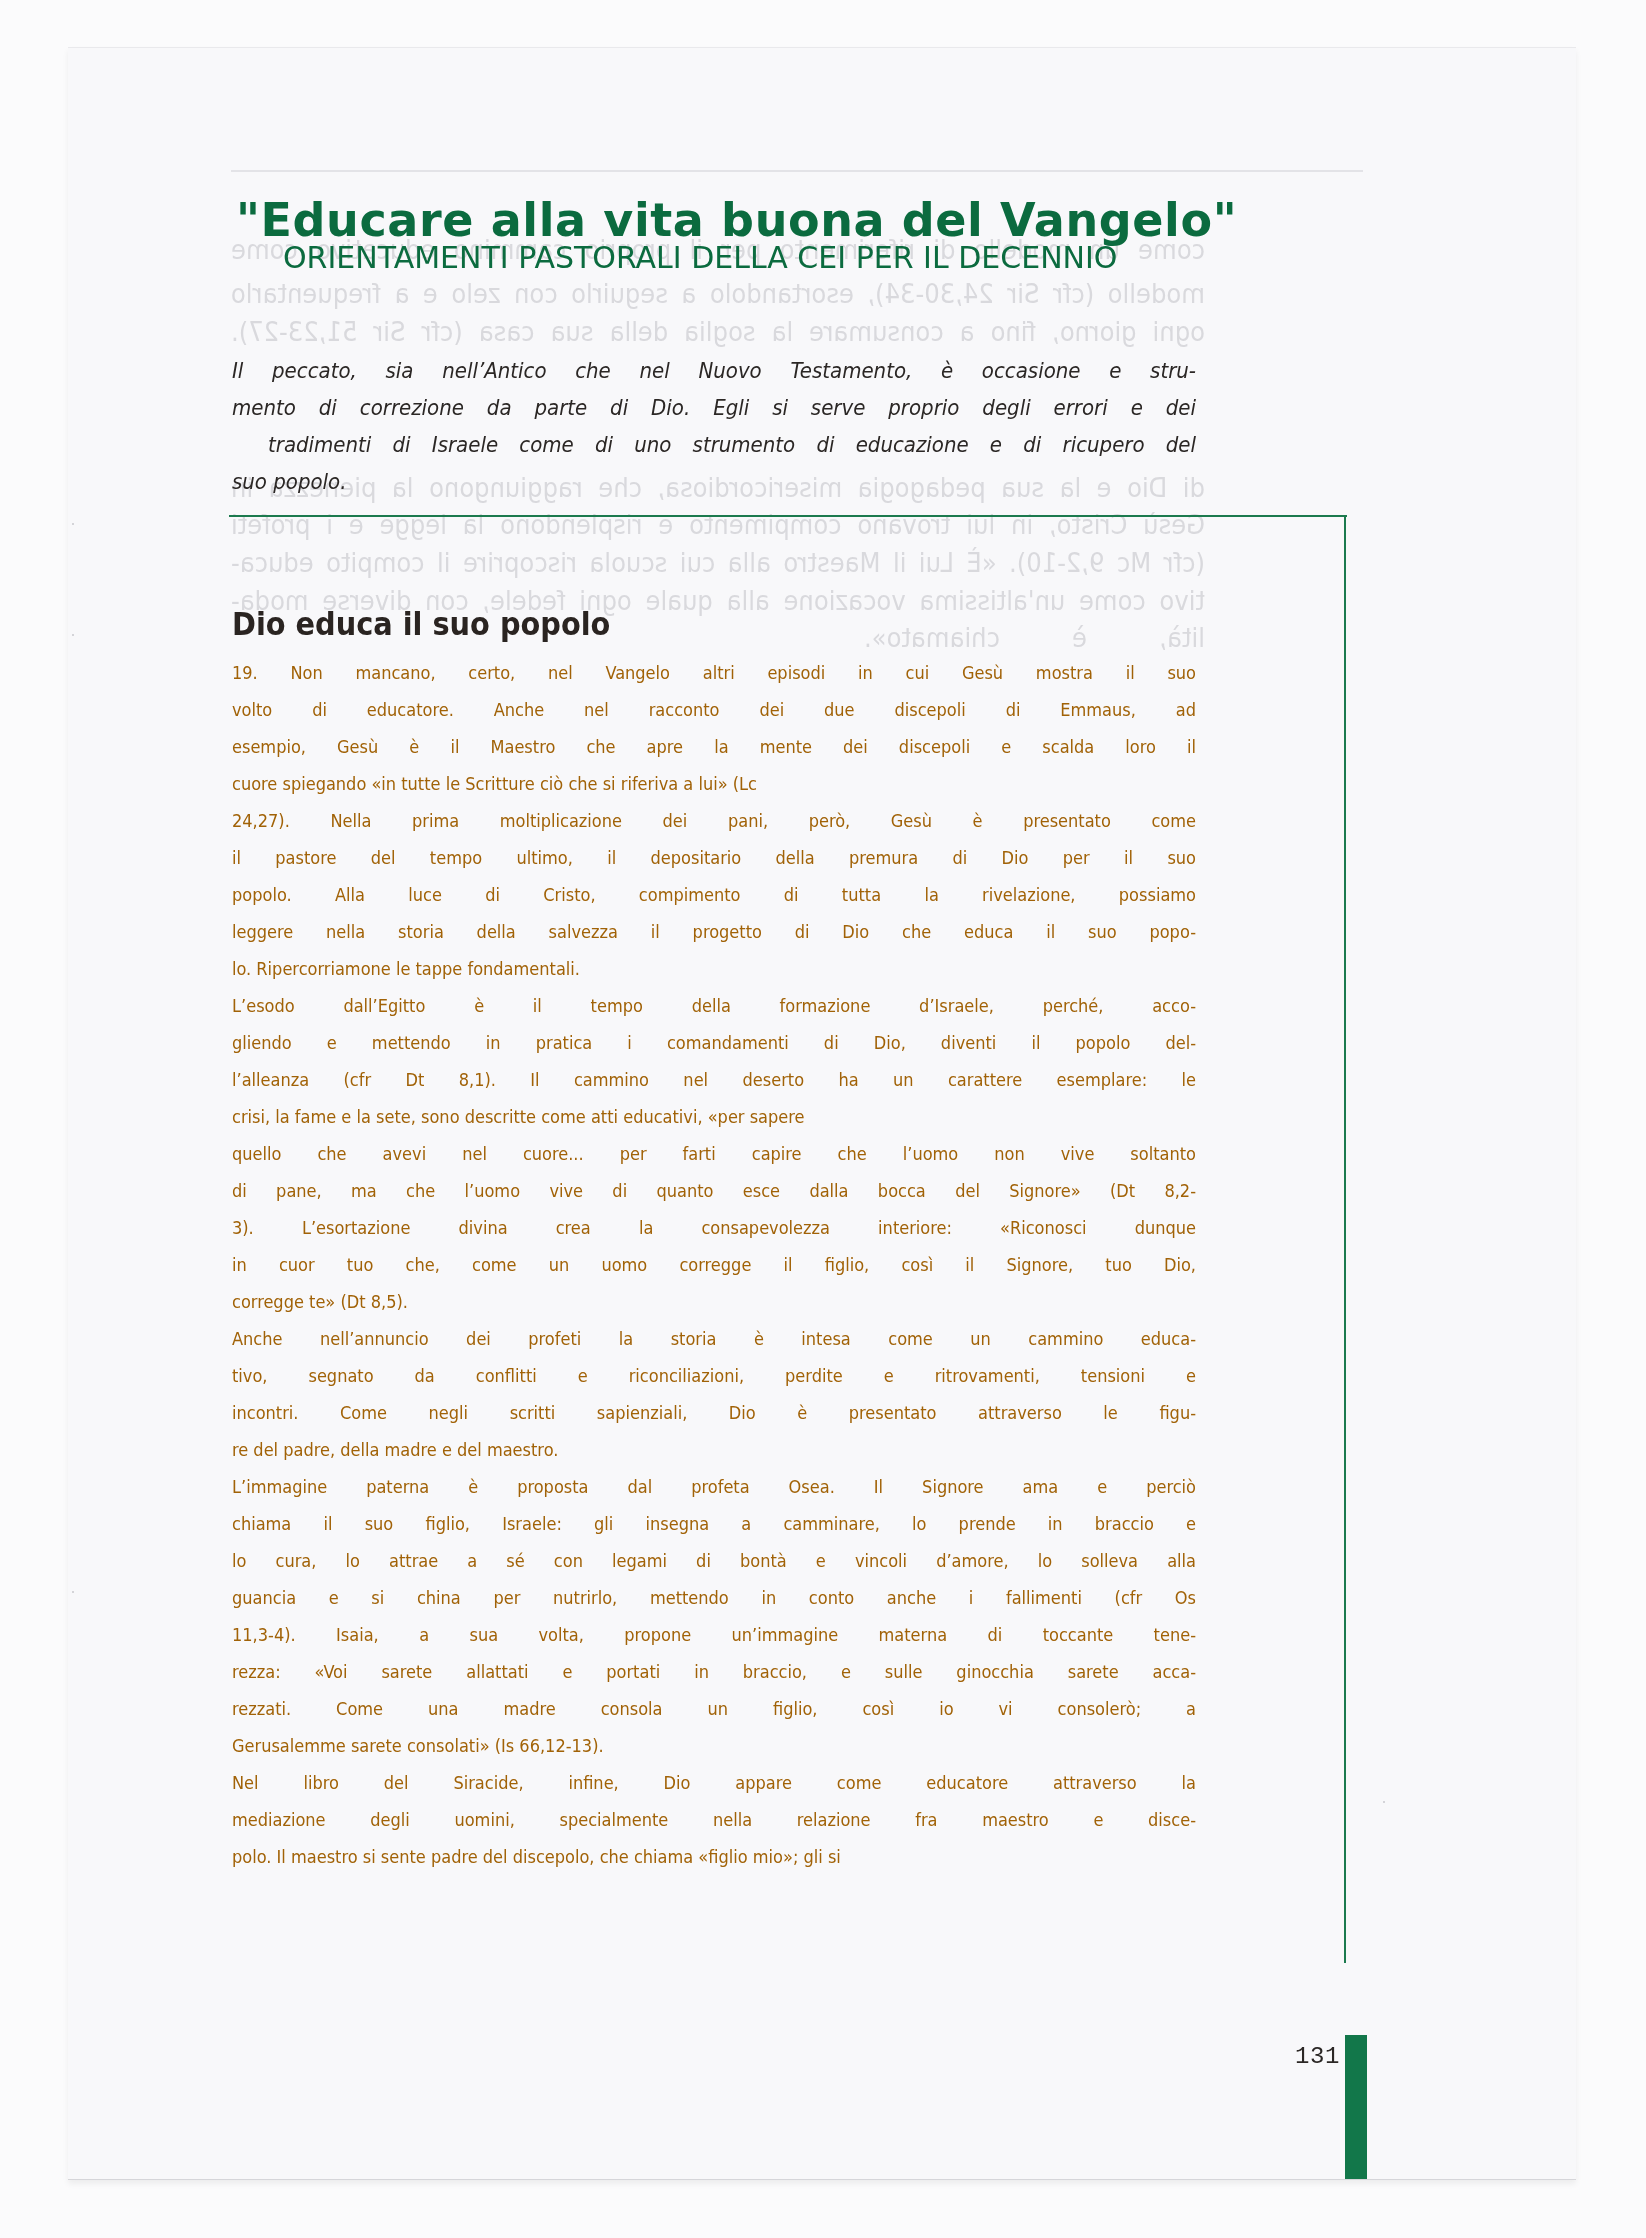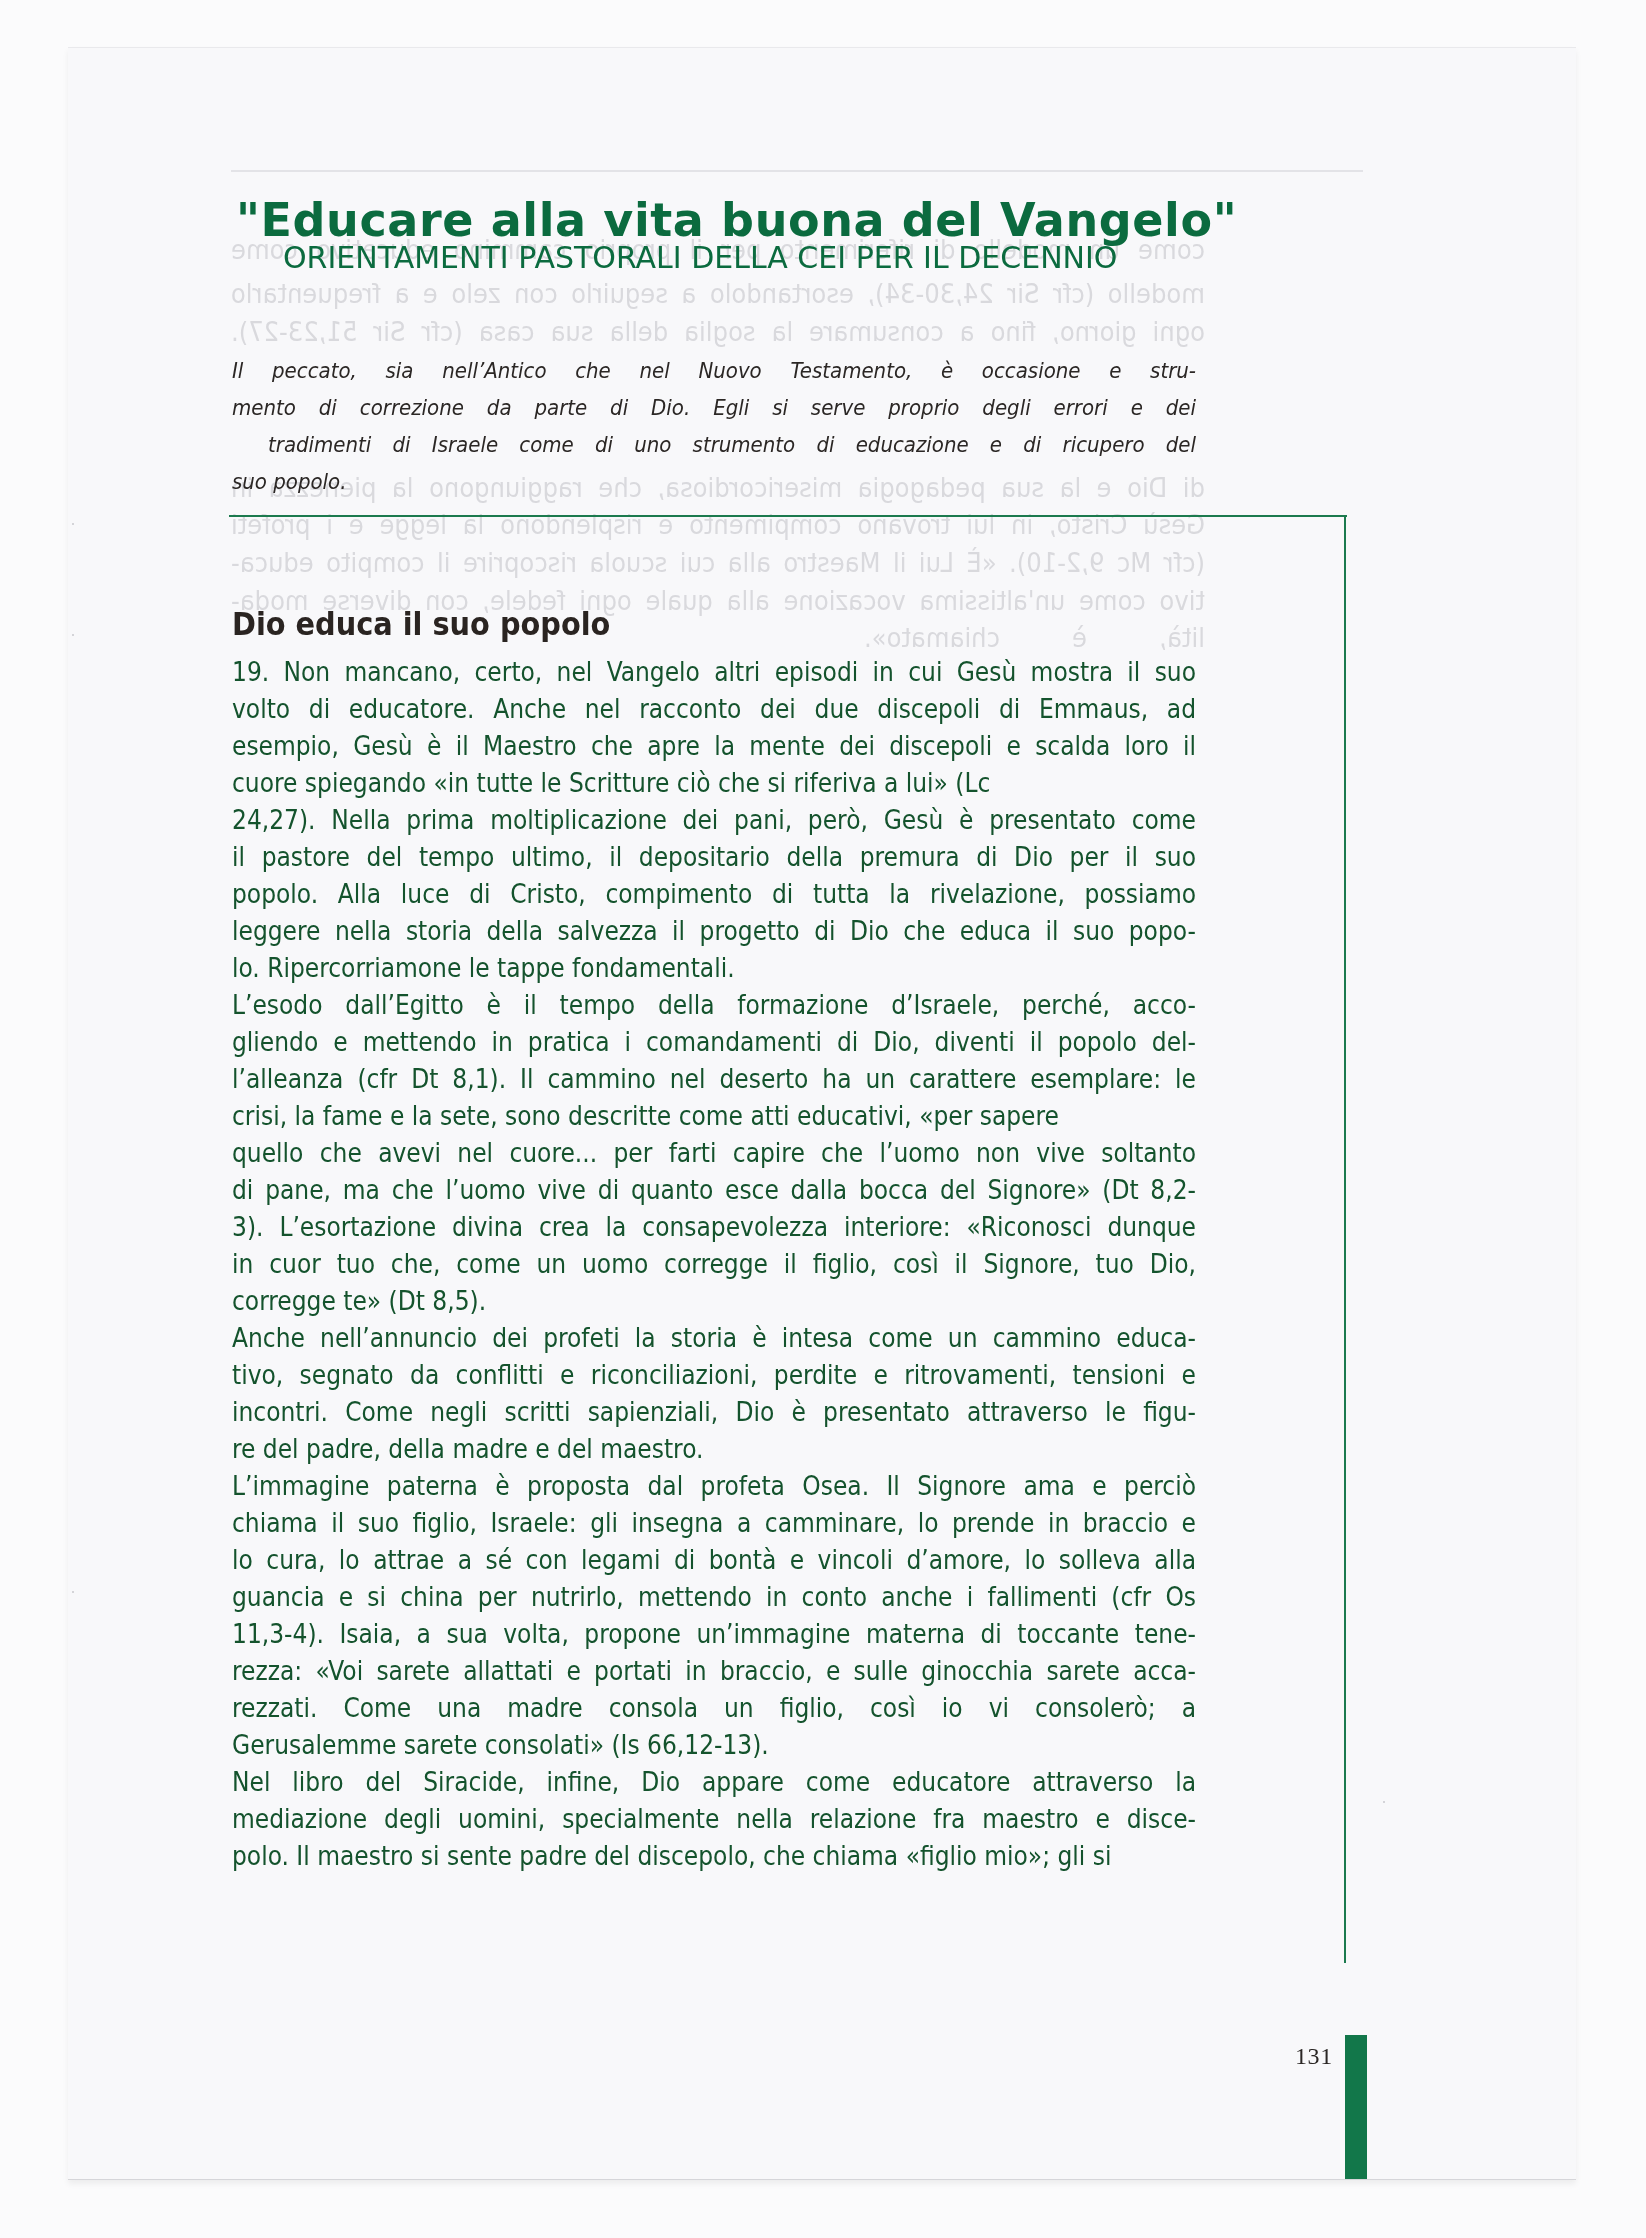--- a/index.html
+++ b/index.html
@@ -107,43 +107,43 @@
       font-weight: bold;
       color: #2a2421;
       white-space: nowrap;
       font-family: "DejaVu Sans Condensed", "DejaVu Sans", sans-serif;
     }
     .body-text {
       position: absolute;
       left: 232px;
       top: 654px;
       width: 964px;
-      font-size: 26px;
+      font-size: 18px;
       line-height: 37px;
-      color: #14532d;
+      color: #a16207;
       font-family: "DejaVu Sans Condensed", "DejaVu Sans", sans-serif;
     }
     .body-text .line {
       display: block;
       white-space: nowrap;
       text-align: justify;
       text-align-last: justify;
       height: 37px;
     }
     .body-text .line.last {
       text-align-last: left;
     }
     .page-number {
       position: absolute;
       left: 1295px;
       top: 2043px;
       font-size: 24px;
       color: #2b2725;
       letter-spacing: 0.6px;
-      font-family: Liberation Serif, serif;
+      font-family: Liberation Mono, monospace;
     }
     .page-tab {
       position: absolute;
       left: 1345px;
       top: 2035px;
       width: 22px;
       height: 144px;
       background: #12774a;
     }
     .scan-dot {

